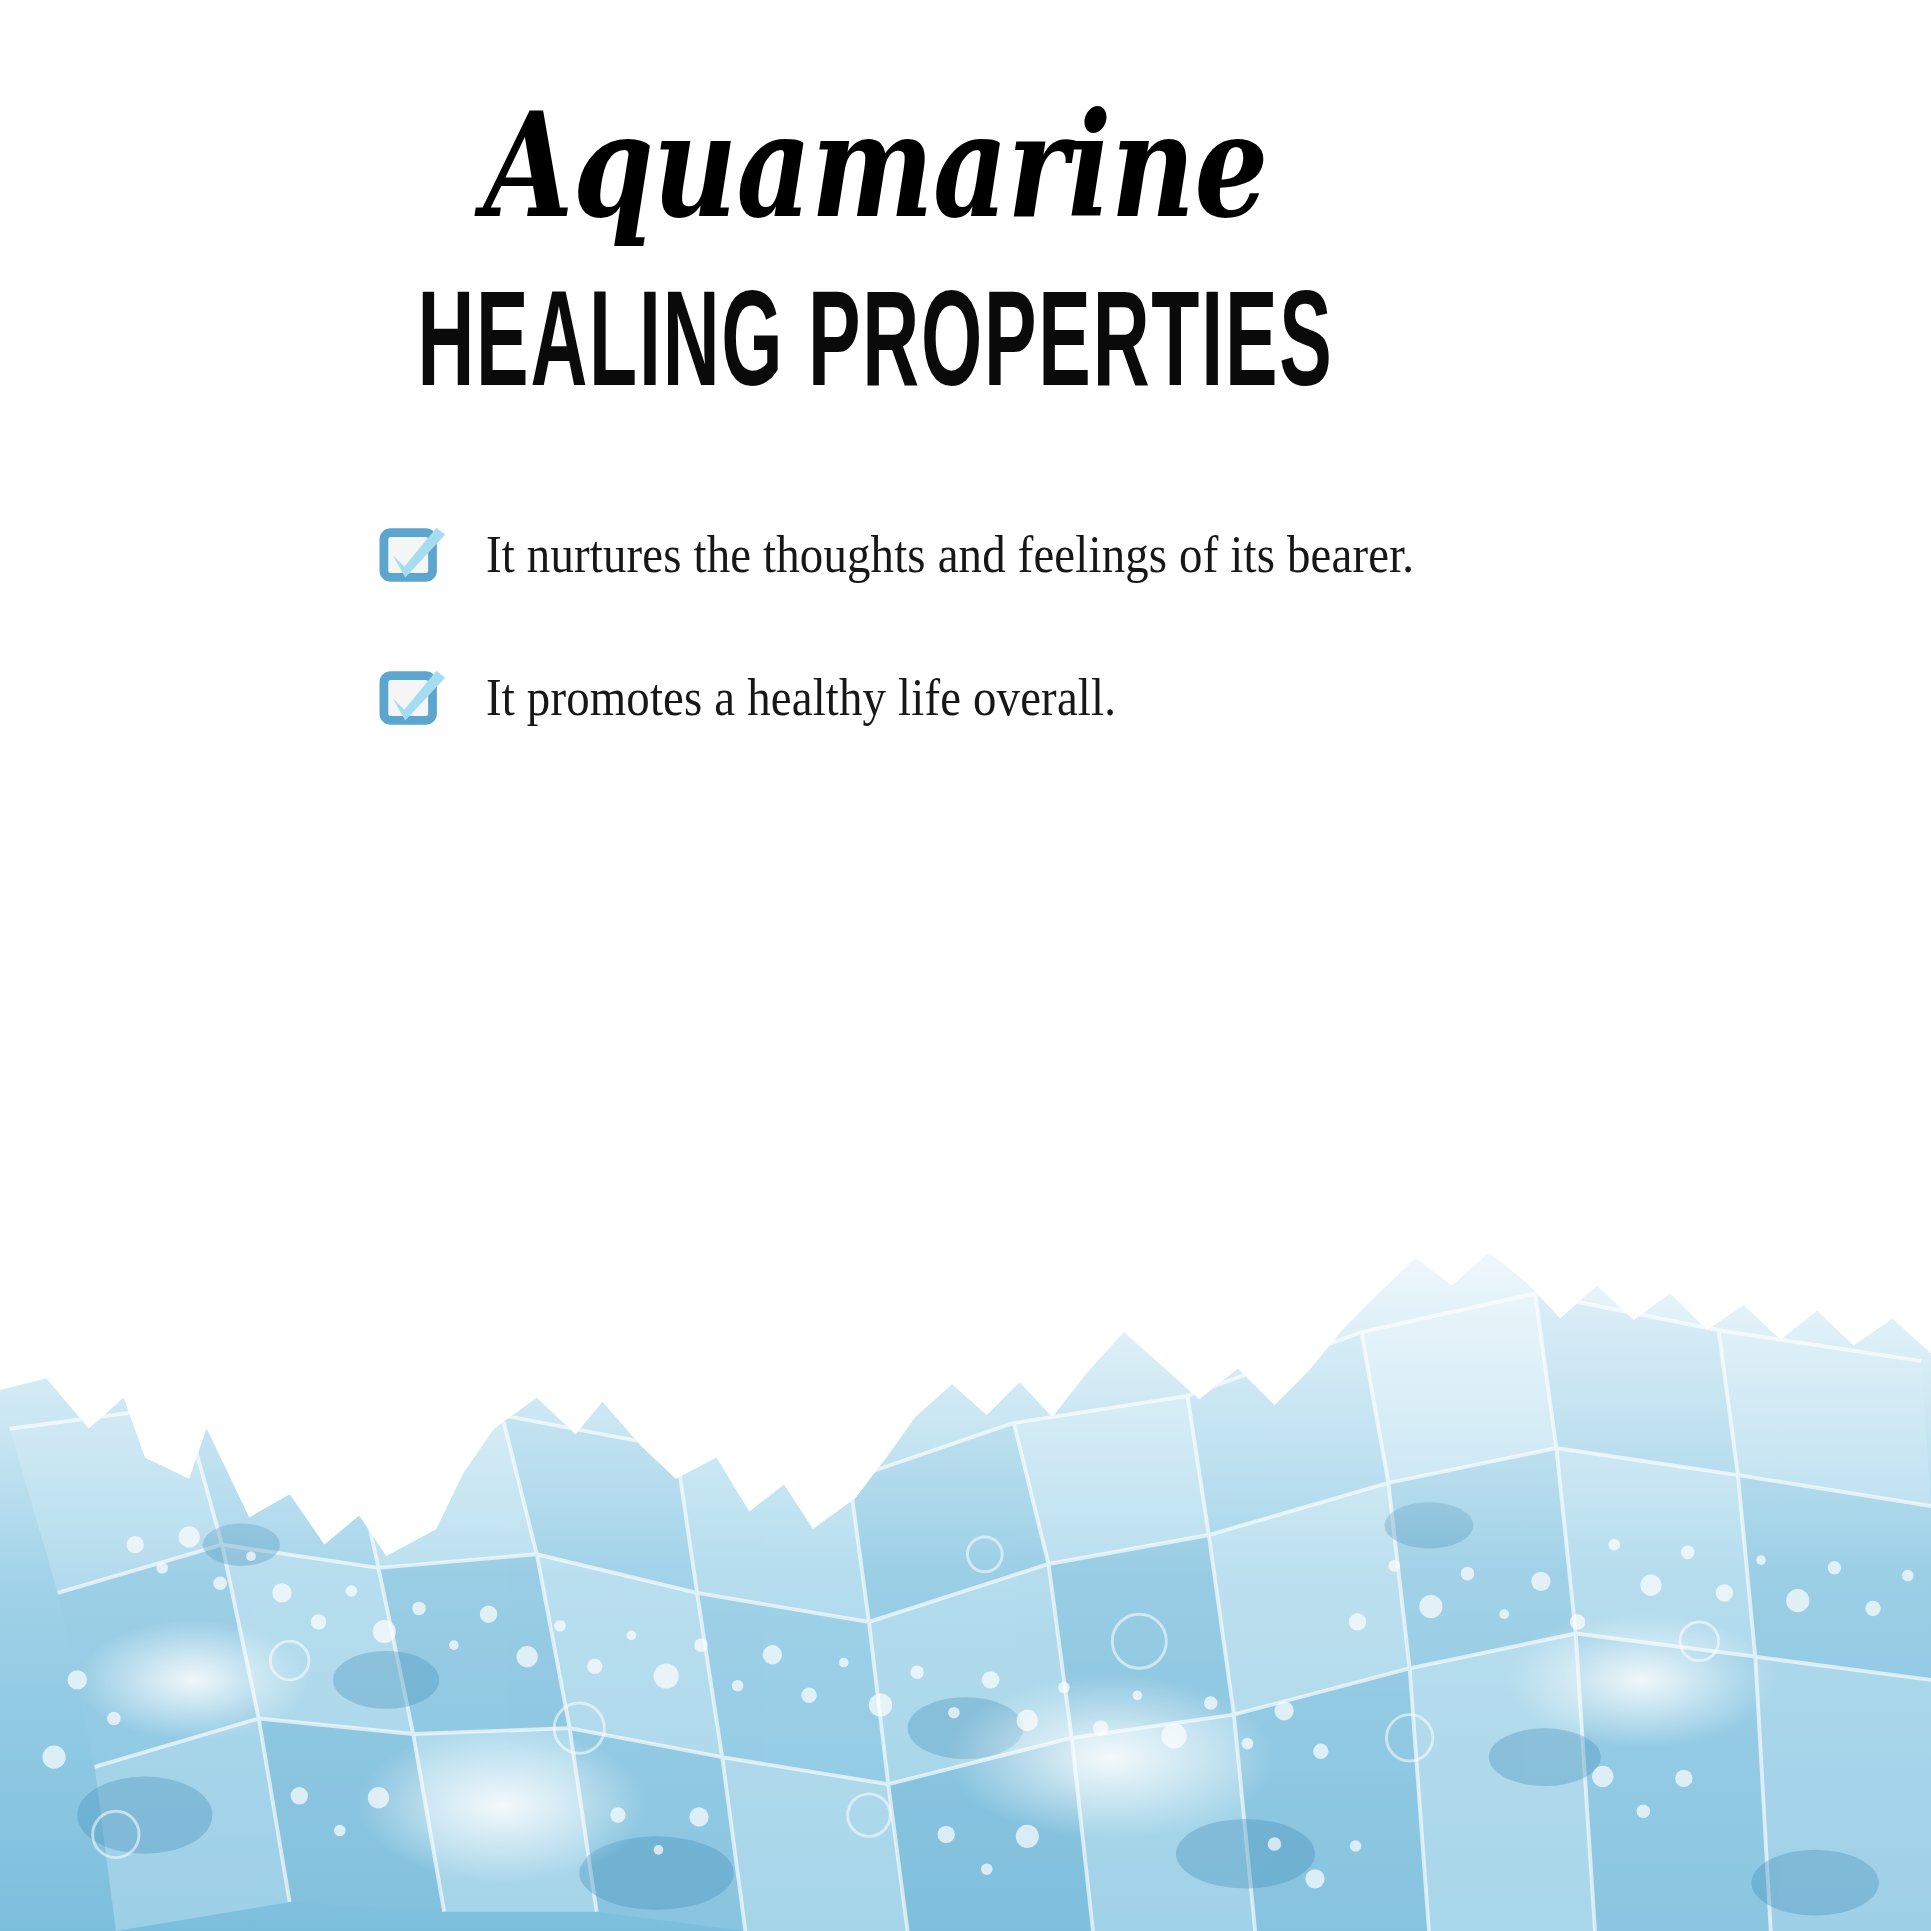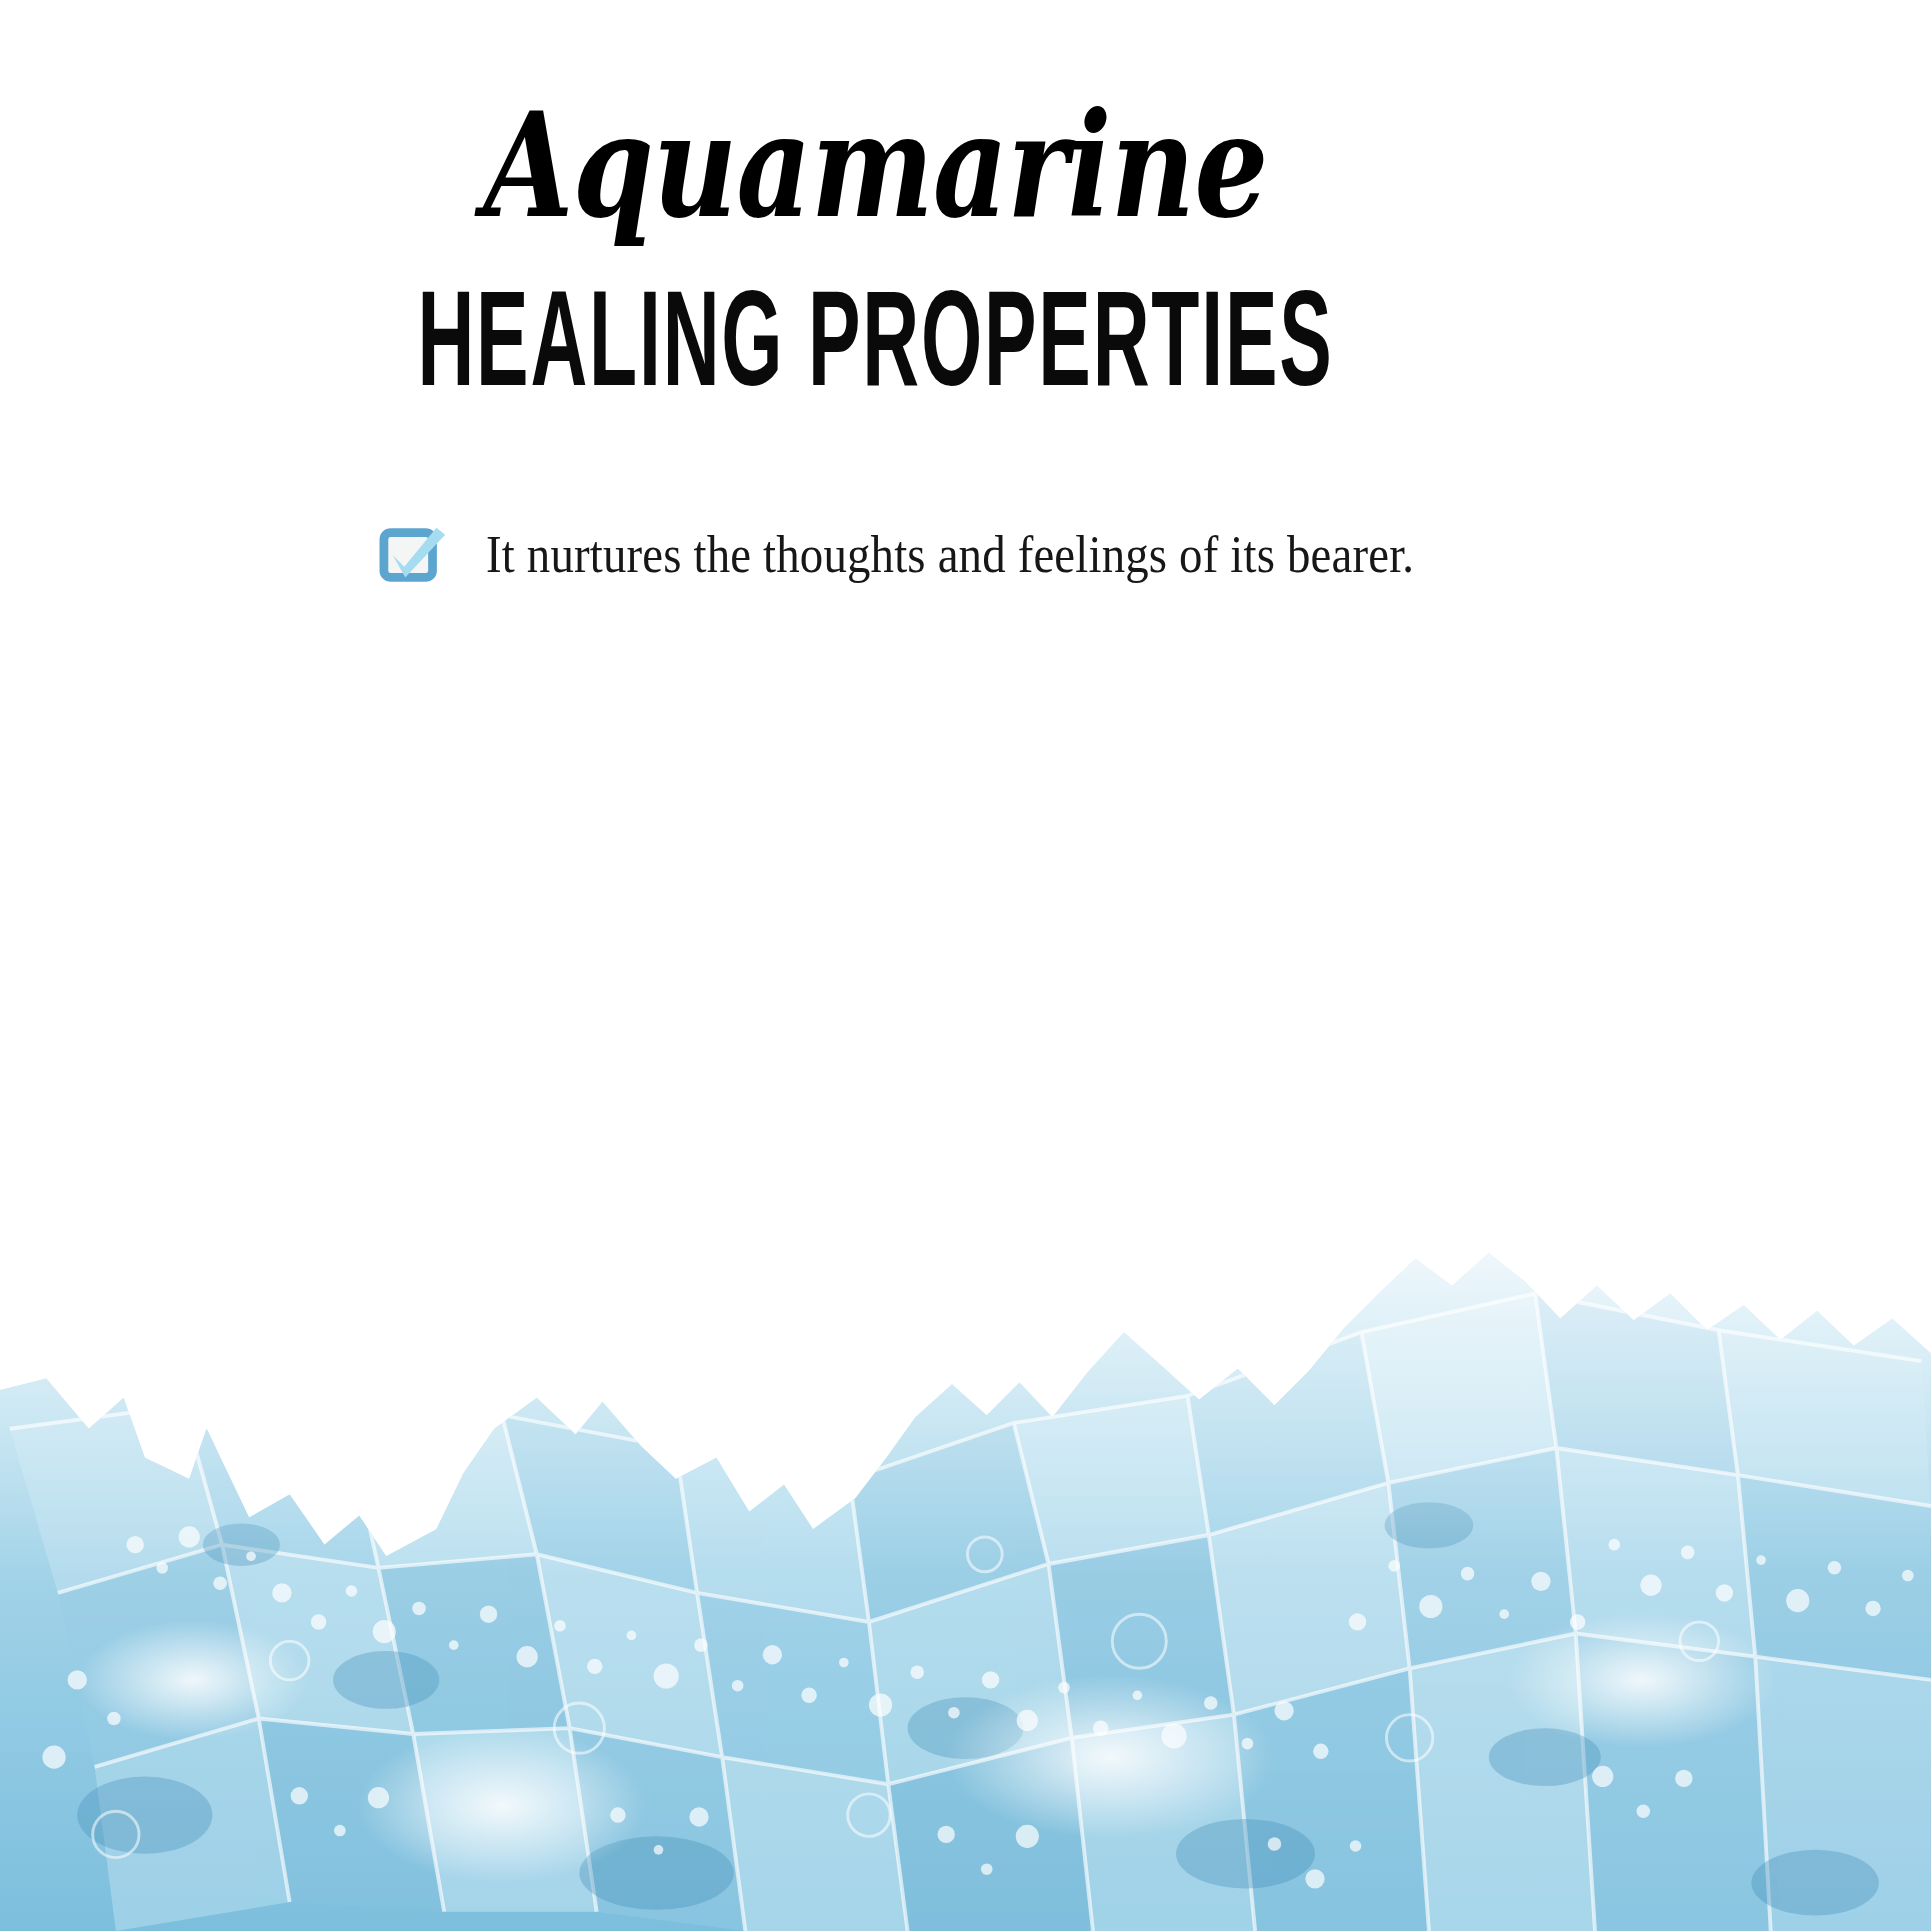--- a/index.html
+++ b/index.html
@@ -118,20 +118,29 @@
           <rect x="4" y="10" width="50" height="46" rx="7" ry="7" fill="#F4F6F6" stroke="#5CA5CF" stroke-width="9"></rect>
           <path d="M13 33 L25 45 L58 5 L67 12 L26 56 Z" fill="#A5DCF0"></path>
         </svg>
       </span>
       <span class="item-text">It nurtures the thoughts and feelings of its bearer.</span>
     </div>
 
 
 
 
+    <div class="list-item">
+      <span class="checkbox">
+        <svg viewBox="0 0 72 72" xmlns="http://www.w3.org/2000/svg">
+          <rect x="4" y="10" width="50" height="46" rx="7" ry="7" fill="#F4F6F6" stroke="#5CA5CF" stroke-width="9"></rect>
+          <path d="M13 33 L25 45 L58 5 L67 12 L26 56 Z" fill="#A5DCF0"></path>
+        </svg>
+      </span>
+      <span class="item-text">It promotes a healthy life overall.</span>
+    </div>
 
   </div>
 
   <div class="ice-wrap">
     <svg viewBox="0 0 2000 820" xmlns="http://www.w3.org/2000/svg" preserveAspectRatio="none">
       <defs>
         <linearGradient id="iceFade" x1="0" y1="0" x2="0" y2="1">
           <stop offset="0%" stop-color="#ffffff" stop-opacity="1"></stop>
           <stop offset="22%" stop-color="#ffffff" stop-opacity="0.55"></stop>
           <stop offset="55%" stop-color="#ffffff" stop-opacity="0.06"></stop>

